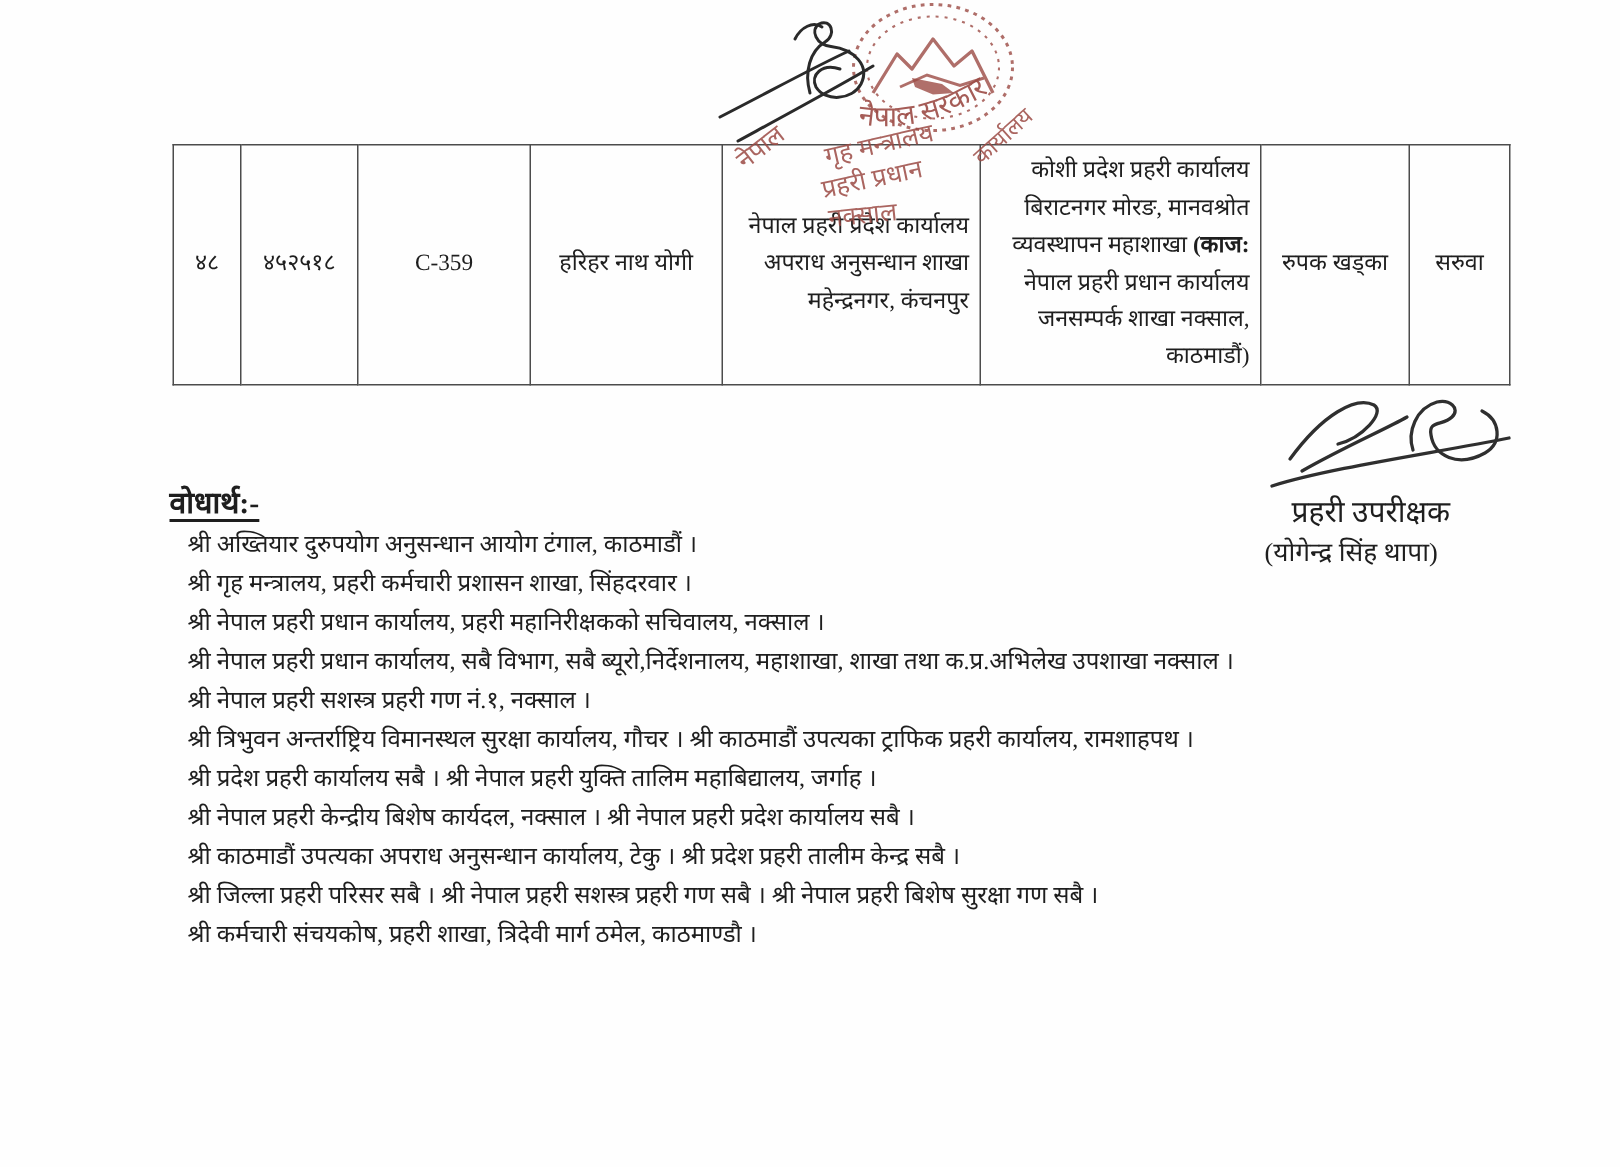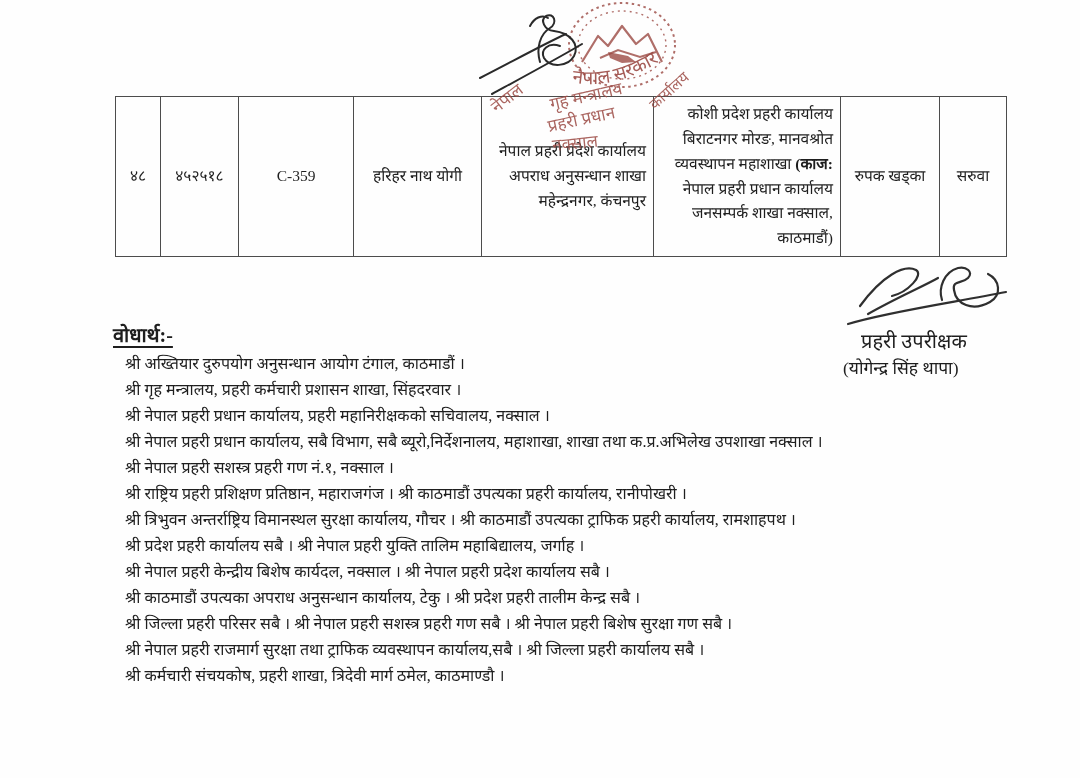--- a/index.html
+++ b/index.html
@@ -142,27 +142,25 @@
 <span class="stamp-word" style="left:552px; top:131px; transform:rotate(-6deg);">नक्साल</span>
 
 <div class="recipients-heading">वोधार्थ:-</div>
 
 <div class="recipients-list">
   <div class="recipient-line">श्री अख्तियार दुरुपयोग अनुसन्धान आयोग टंगाल, काठमाडौं ।</div>
   <div class="recipient-line">श्री गृह मन्त्रालय, प्रहरी कर्मचारी प्रशासन शाखा, सिंहदरवार ।</div>
   <div class="recipient-line">श्री नेपाल प्रहरी प्रधान कार्यालय, प्रहरी महानिरीक्षकको सचिवालय, नक्साल ।</div>
   <div class="recipient-line">श्री नेपाल प्रहरी प्रधान कार्यालय, सबै विभाग, सबै ब्यूरो,निर्देशनालय, महाशाखा, शाखा तथा क.प्र.अभिलेख उपशाखा नक्साल ।</div>
   <div class="recipient-line">श्री नेपाल प्रहरी सशस्त्र प्रहरी गण नं.१, नक्साल ।</div>
-  <div class="recipient-line">श्री राष्ट्रिय प्रहरी प्रशिक्षण प्रतिष्ठान, महाराजगंज । श्री काठमाडौं उपत्यका प्रहरी कार्यालय, रानीपोखरी ।</div>
   <div class="recipient-line">श्री त्रिभुवन अन्तर्राष्ट्रिय विमानस्थल सुरक्षा कार्यालय, गौचर । श्री काठमाडौं उपत्यका ट्राफिक प्रहरी कार्यालय, रामशाहपथ ।</div>
   <div class="recipient-line">श्री प्रदेश प्रहरी कार्यालय सबै  । श्री नेपाल प्रहरी युक्ति तालिम महाबिद्यालय, जर्गाह ।</div>
   <div class="recipient-line">श्री नेपाल प्रहरी केन्द्रीय बिशेष कार्यदल, नक्साल । श्री नेपाल प्रहरी प्रदेश कार्यालय सबै  ।</div>
   <div class="recipient-line">श्री काठमाडौं उपत्यका अपराध अनुसन्धान कार्यालय, टेकु । श्री प्रदेश प्रहरी तालीम केन्द्र सबै ।</div>
   <div class="recipient-line">श्री जिल्ला प्रहरी परिसर सबै  । श्री नेपाल प्रहरी सशस्त्र प्रहरी गण सबै । श्री नेपाल प्रहरी बिशेष सुरक्षा गण सबै ।</div>
-  <div class="recipient-line">श्री नेपाल प्रहरी राजमार्ग सुरक्षा तथा ट्राफिक व्यवस्थापन कार्यालय,सबै । श्री जिल्ला प्रहरी कार्यालय सबै  ।</div>
   <div class="recipient-line">श्री कर्मचारी संचयकोष, प्रहरी शाखा, त्रिदेवी मार्ग ठमेल, काठमाण्डौ ।</div>
 </div>
 
 <svg class="sig-svg" style="left:846px; top:258px; width:165px; height:72px;" viewBox="0 0 165 72">
   <g stroke="#2f2f2f" fill="none" stroke-width="2.2" stroke-linecap="round">
     <path d="M14,48 C36,18 58,6 70,12 C78,17 62,34 46,38"></path>
     <path d="M22,56 C50,40 78,28 92,20"></path>
     <path d="M96,42 C92,30 98,14 112,10 C120,8 128,14 122,20 C116,26 106,22 108,32 C110,46 126,54 144,44 C156,37 154,22 142,16"></path>
     <path d="M2,66 C40,54 110,44 160,34"></path>
   </g>

